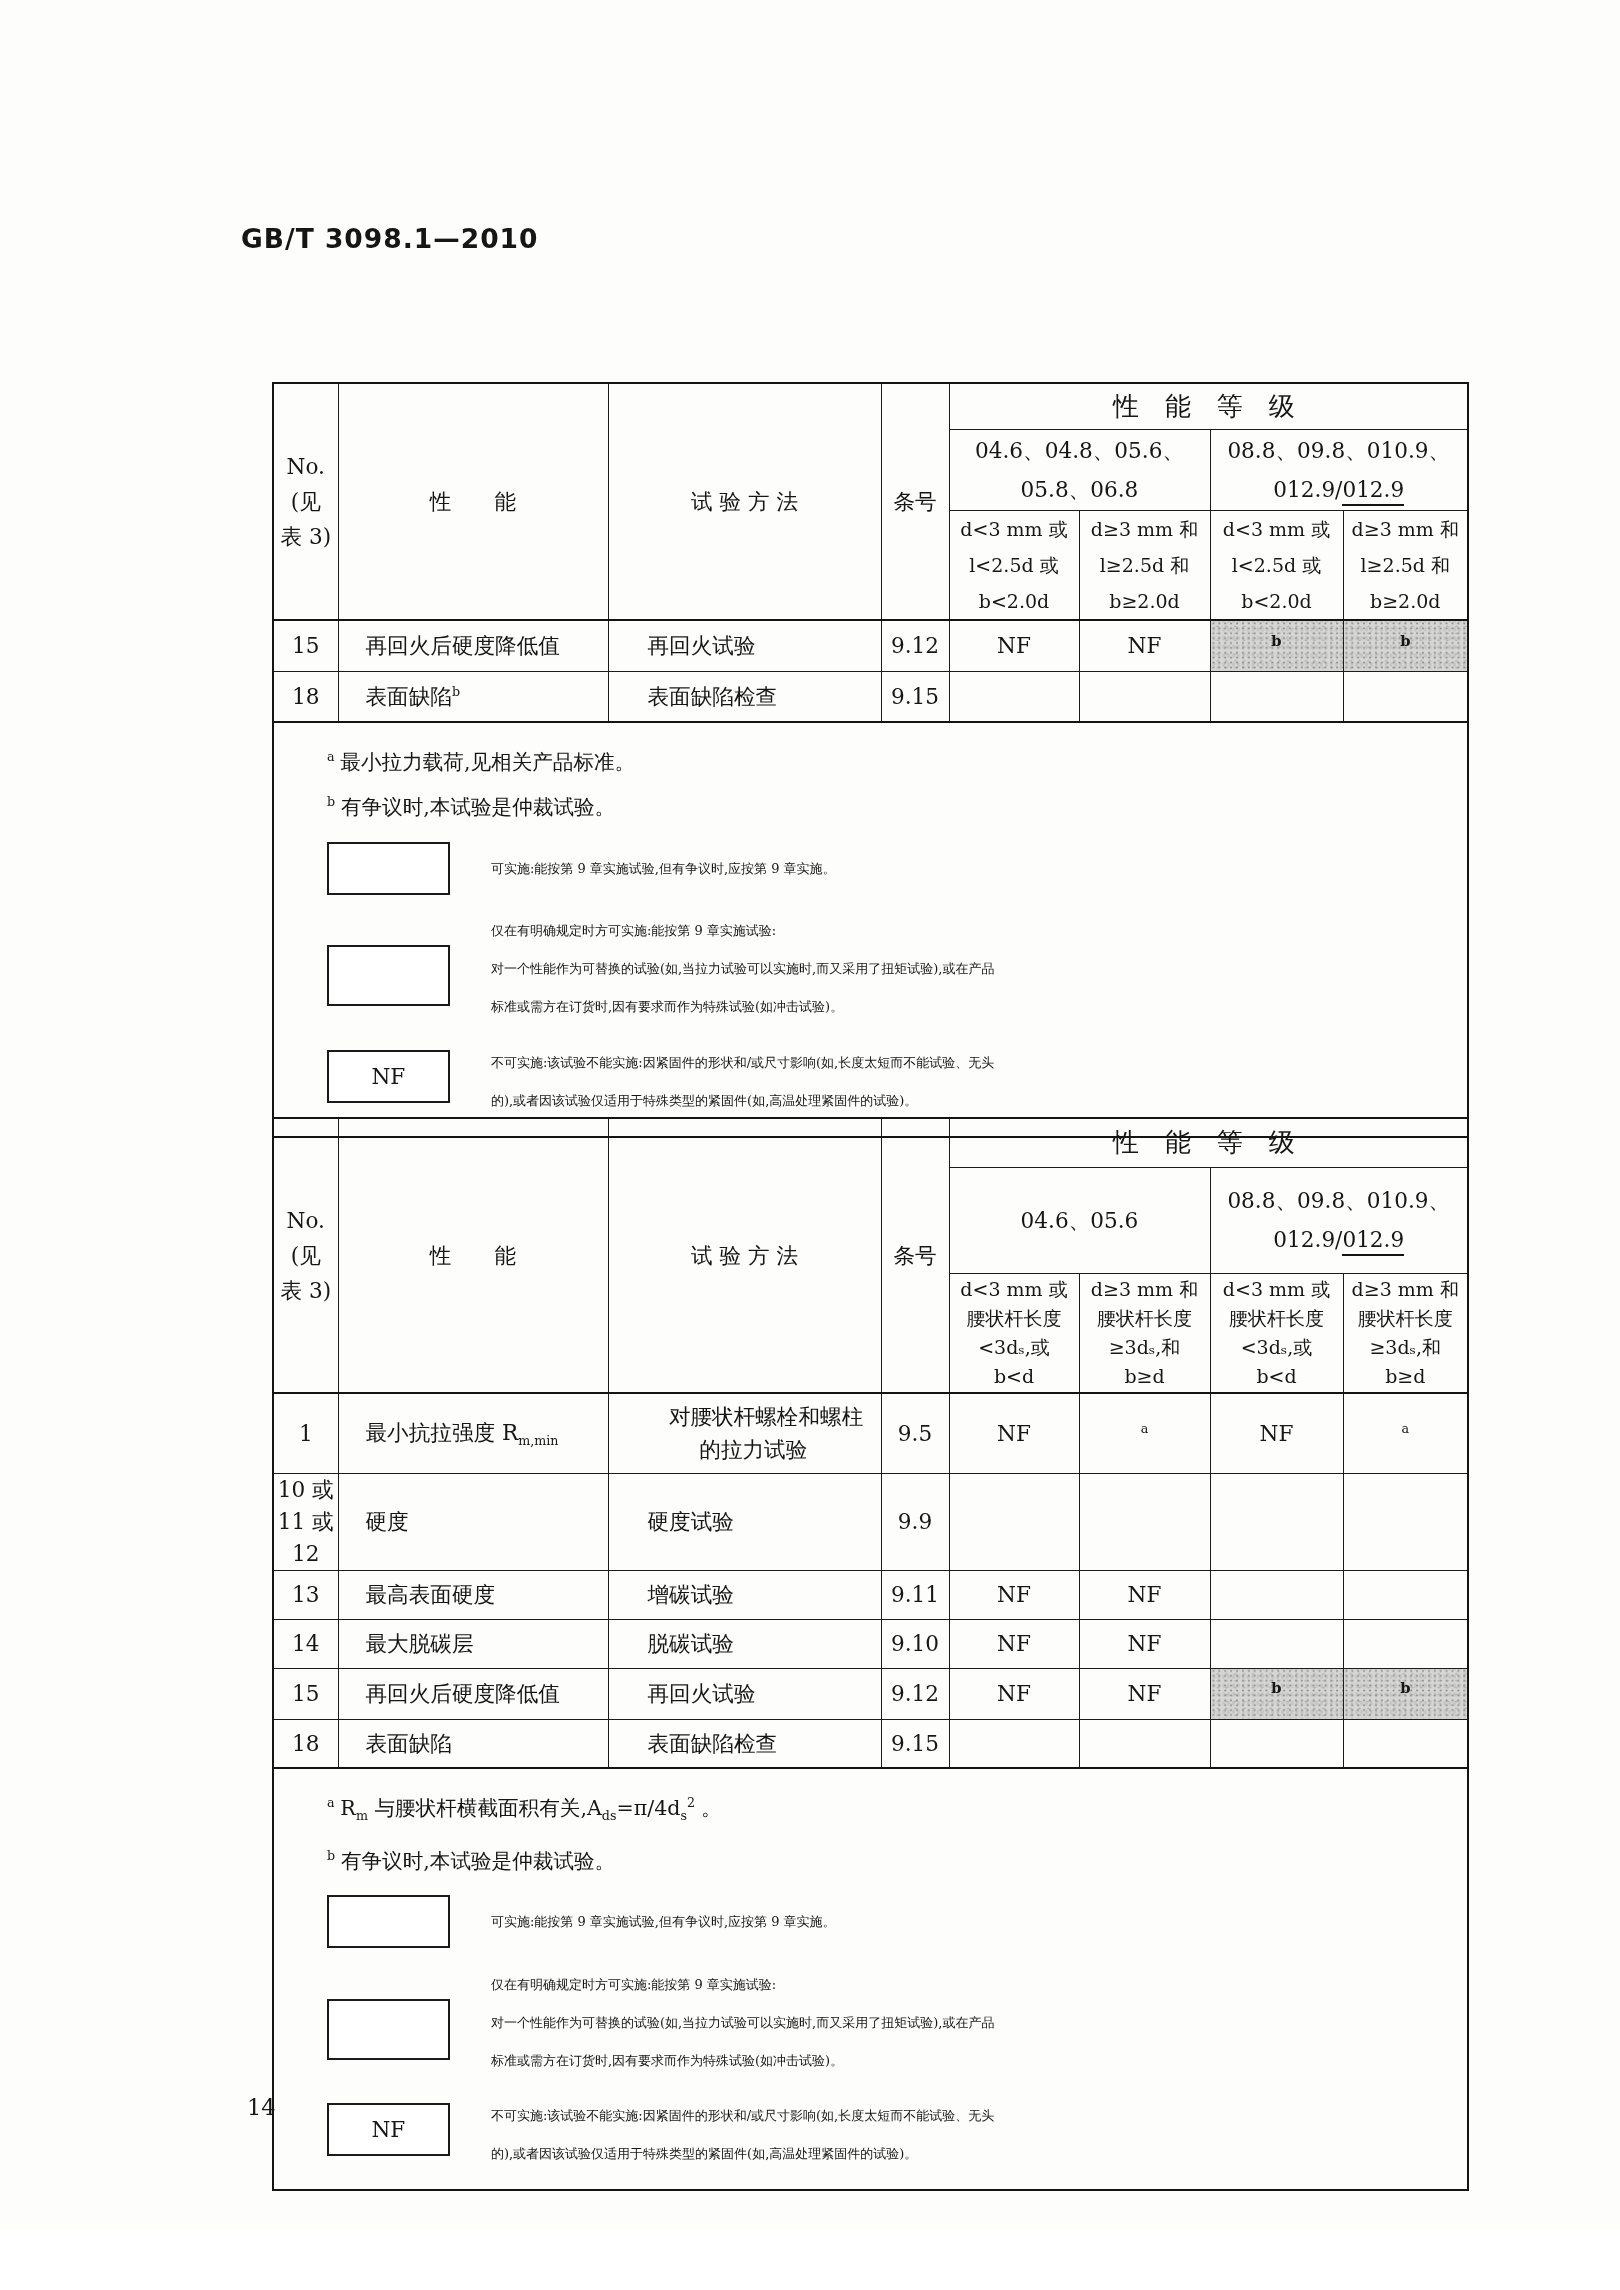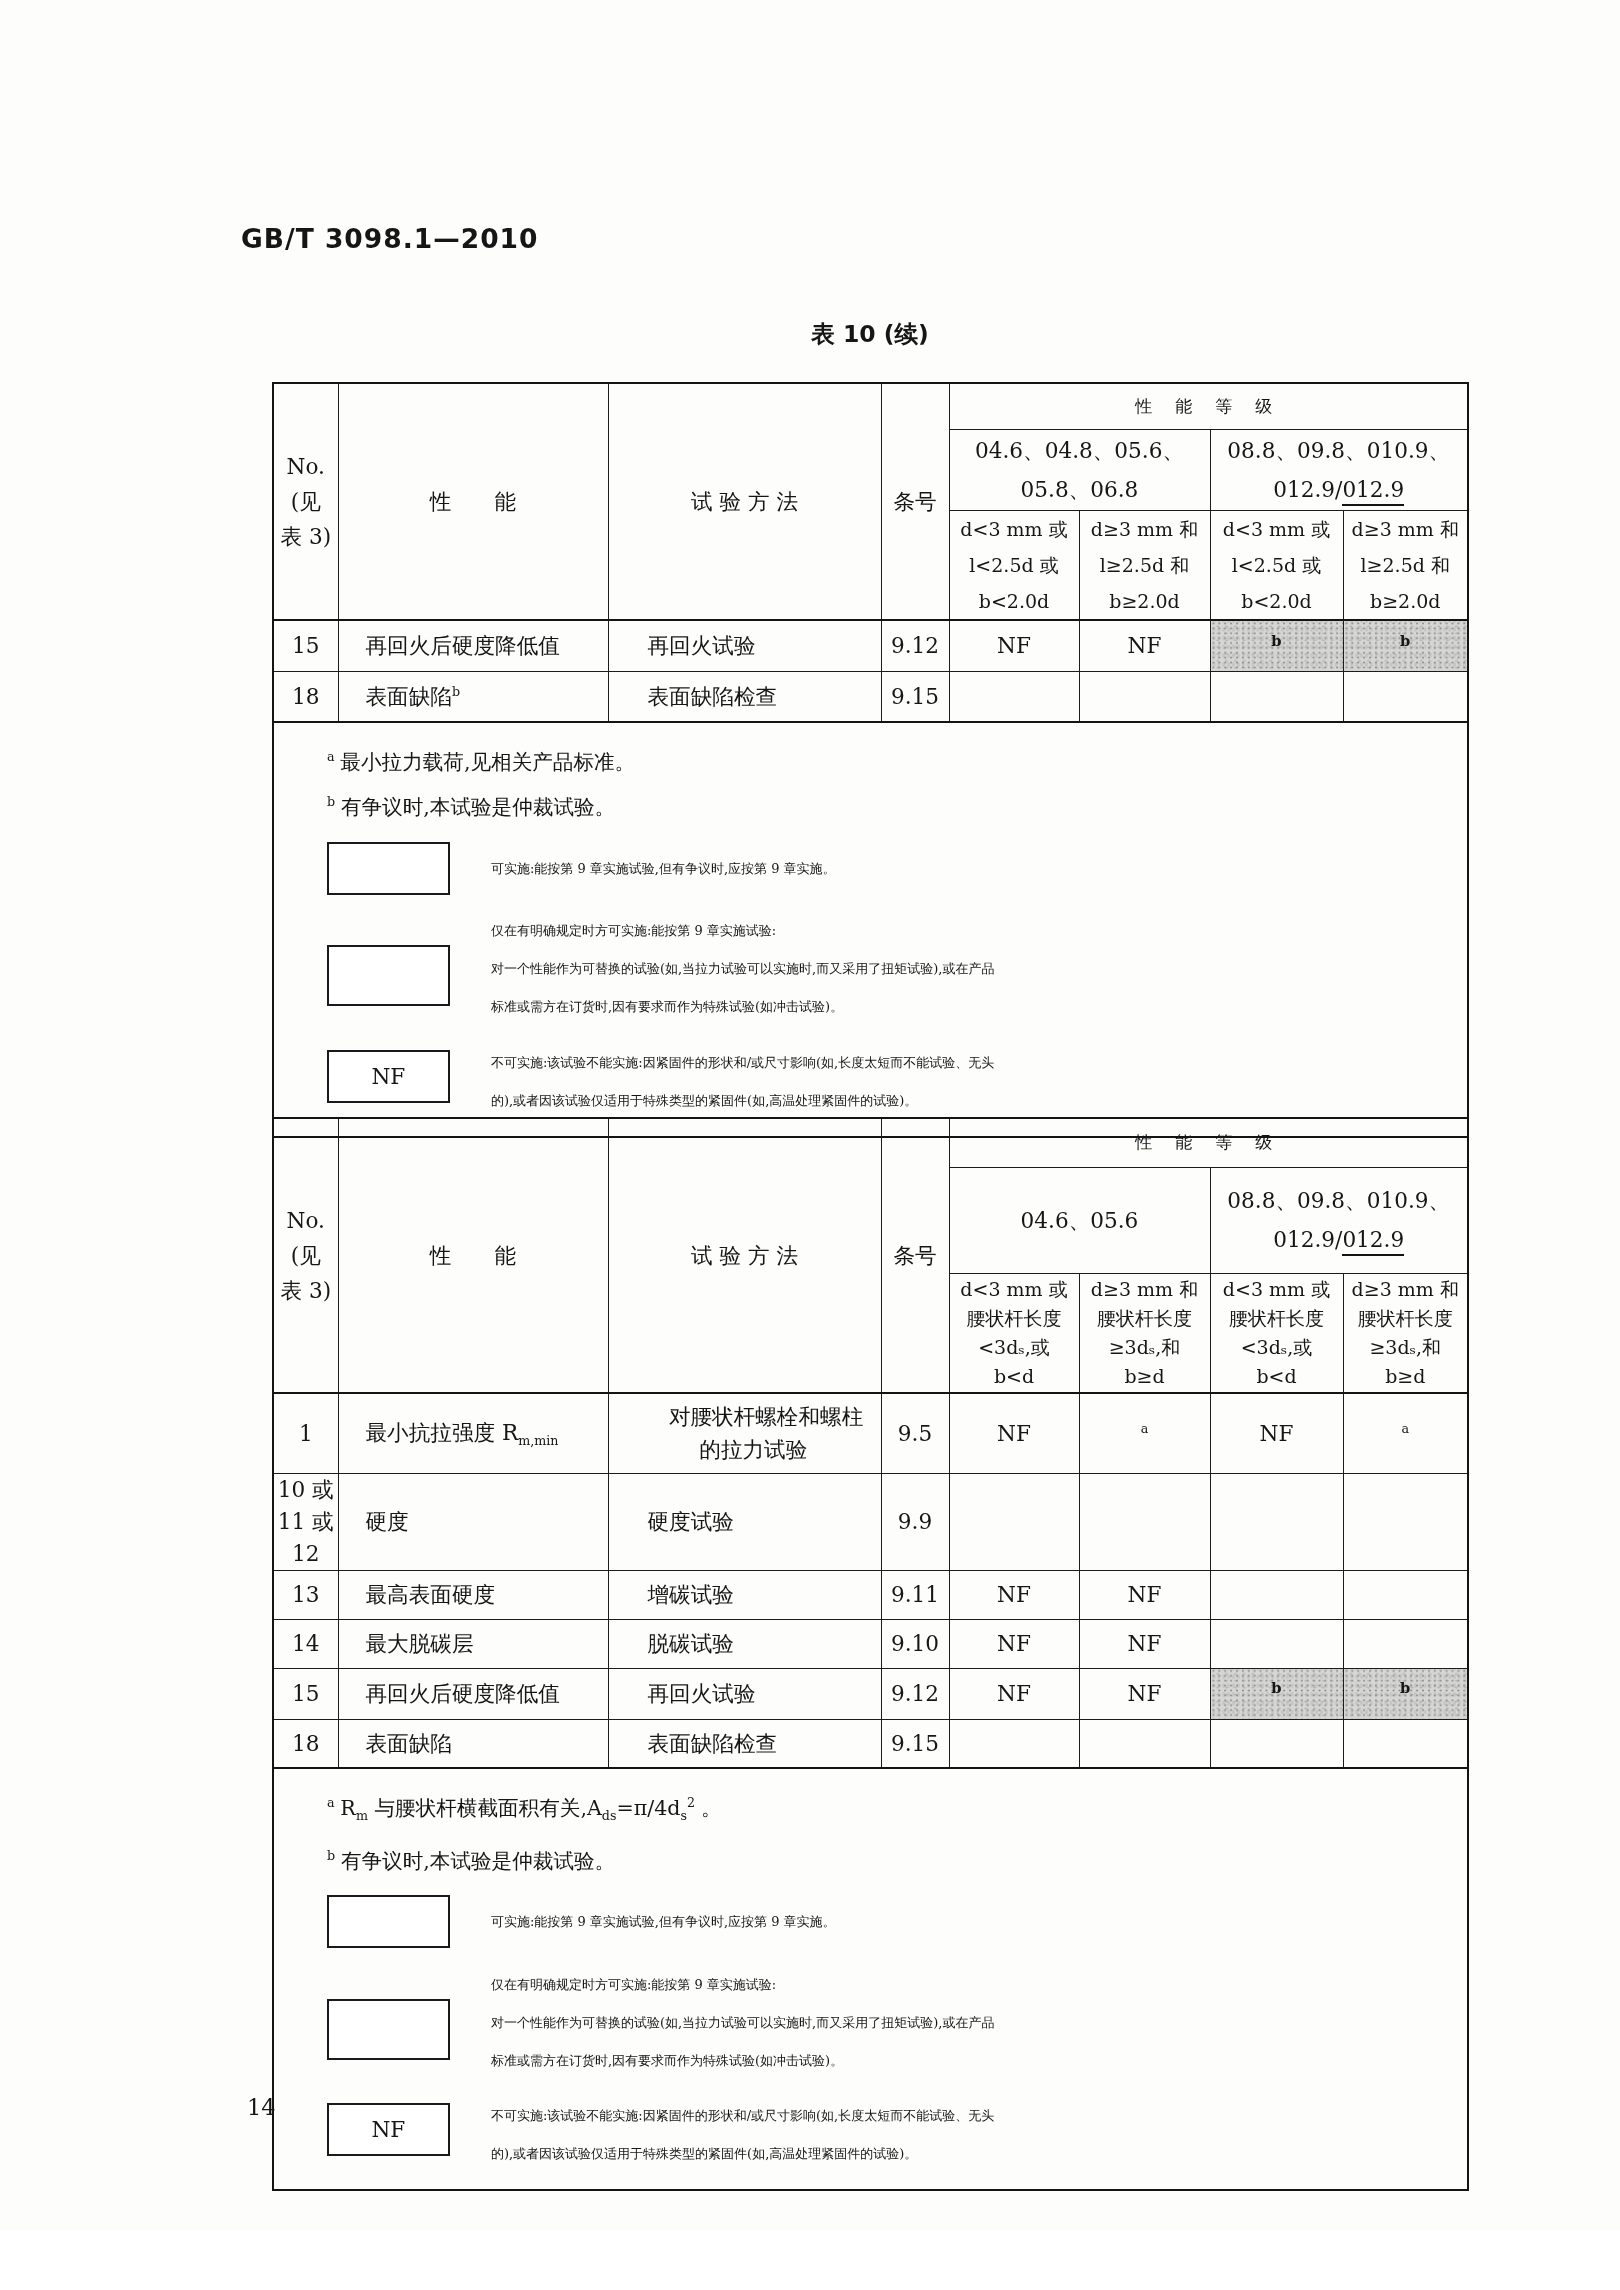--- a/index.html
+++ b/index.html
@@ -22,21 +22,21 @@
   td { border:1.5px solid #1c1c1c; text-align:center; vertical-align:middle;
        font-size:21.6px; line-height:1.35; overflow:hidden; }
 
   
   tr.h1 { height:46px; }
   table.t11 tr.h1 { height:49px; }
   tr.h2 { height:81px; }
   table.t11 tr.h2 { height:106px; }
   tr.h3 { height:110px; }
   table.t11 tr.h3 { height:120px; }
-  td.grade-title { letter-spacing:8.8px; font-size:17px; }
+  td.grade-title { letter-spacing:8.8px; font-size:26px; }
   td.group { line-height:39px; }
   td.cond { font-size:19px; line-height:36px; padding:0 2px; }
   table.t11 td.cond { line-height:29px; }
   td.c-no-h div { line-height:35px; }
   .uline { border-bottom:2.5px solid #141414; padding-bottom:2px; }
 
   
   tr.first-body td { border-top:2.9px solid #141414; }
   tr.r52 { height:51px;margin-top:30px; }
   tr.r50 { height:49px; }
@@ -69,21 +69,20 @@
   .legend-text { font-size:13px; line-height:38px; }
   .legend-text.single { line-height:53px; }
 </style>
 </head>
 <body>
 
 <div class="page">
 
   <div class="doc-code">GB/T 3098.1—2010</div>
 
-  <div class="tbl-title t10-title">表 10 (续)</div>
 
   <table class="gbt t10">
     <colgroup>
       <col style="width:65px">
         <col style="width:270px">
         <col style="width:273px">
         <col style="width:68px">
       <col style="width:130px">
         <col style="width:131px">
         <col style="width:133px">

